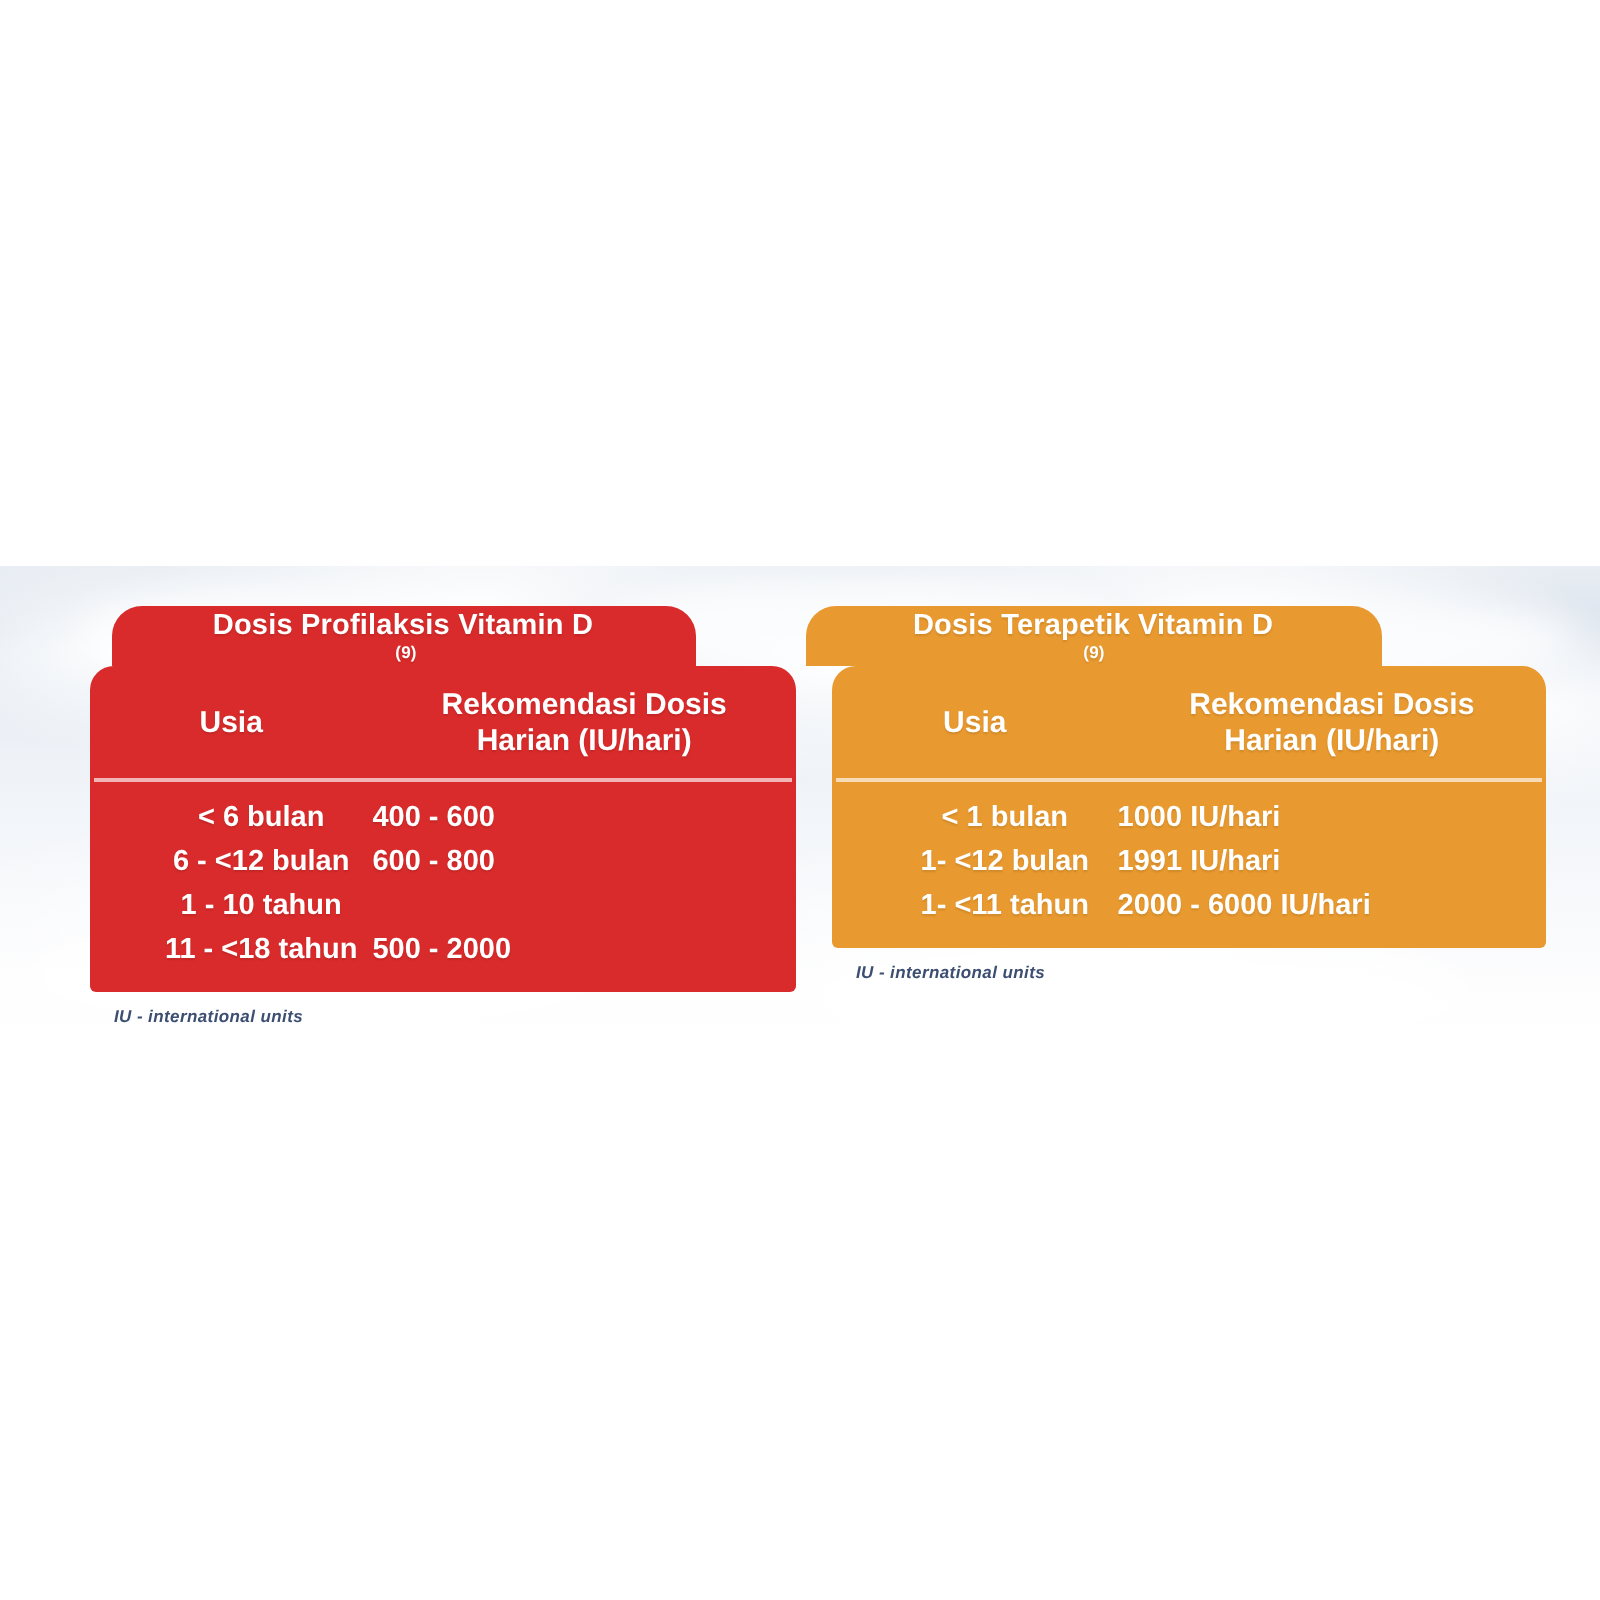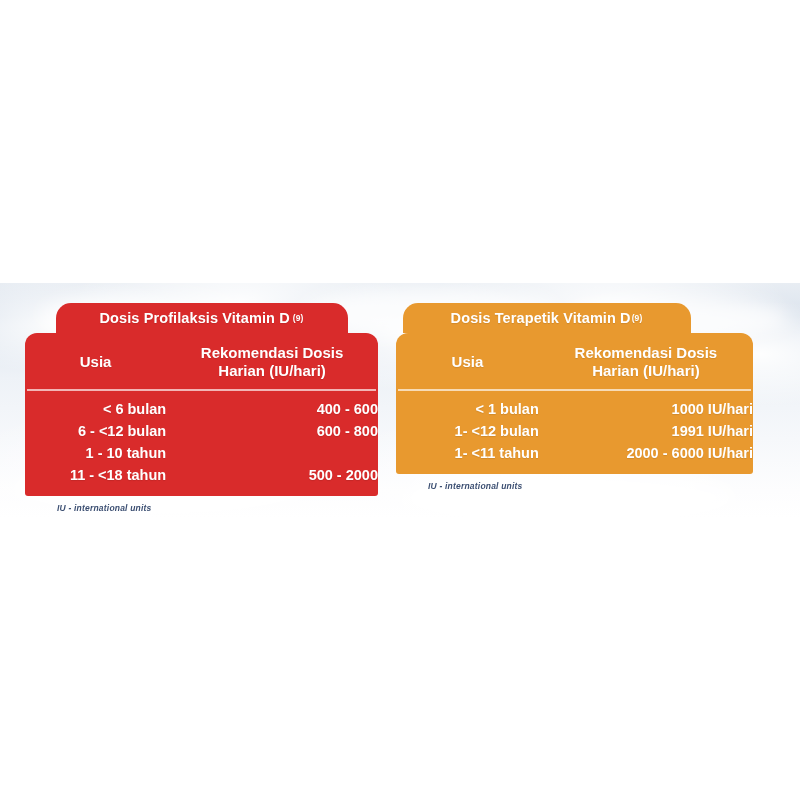--- a/index.html
+++ b/index.html
@@ -53,36 +53,38 @@
   .banner {
     position: relative;
     height: 30px;
     border-radius: 15px 15px 0 0;
     display: flex;
     align-items: center;
     justify-content: center;
     margin: 0 auto;
     box-sizing: border-box;
     padding: 0 18px;
+    flex-direction: column;
   }
 
   .banner-title {
     color: #ffffff;
     font-size: 14.5px;
     font-weight: bold;
     letter-spacing: .1px;
     white-space: nowrap;
     text-shadow: 0 1px 1px rgba(0,0,0,0.10);
   }
 
   .body-box {
     position: relative;
     border-radius: 12px 12px 3px 3px;
     box-sizing: border-box;
     padding: 0;
+    margin-left: 20px;
   }
 
   .thead {
     display: flex;
     align-items: center;
     height: 54px;
     padding-top: 2px;
   }
 
   .th {
@@ -116,28 +118,28 @@
   .td {
     color: #ffffff;
     font-weight: bold;
     font-size: 14.5px;
     text-shadow: 0 1px 1px rgba(0,0,0,0.10);
     white-space: nowrap;
   }
 
   .td.age {
     width: 40%;
-    text-align: right;
+    text-align: center;
     padding-left: 30px;
     box-sizing: border-box;
   }
 
   .td.dose {
     width: 60%;
-    text-align: right;
+    text-align: left;
   }
 
   .footnote {
     margin-top: 7px;
     padding-left: 32px;
     font-size: 8.5px;
     font-style: italic;
     font-weight: bold;
     color: #3c4f72;
     letter-spacing: .2px;

